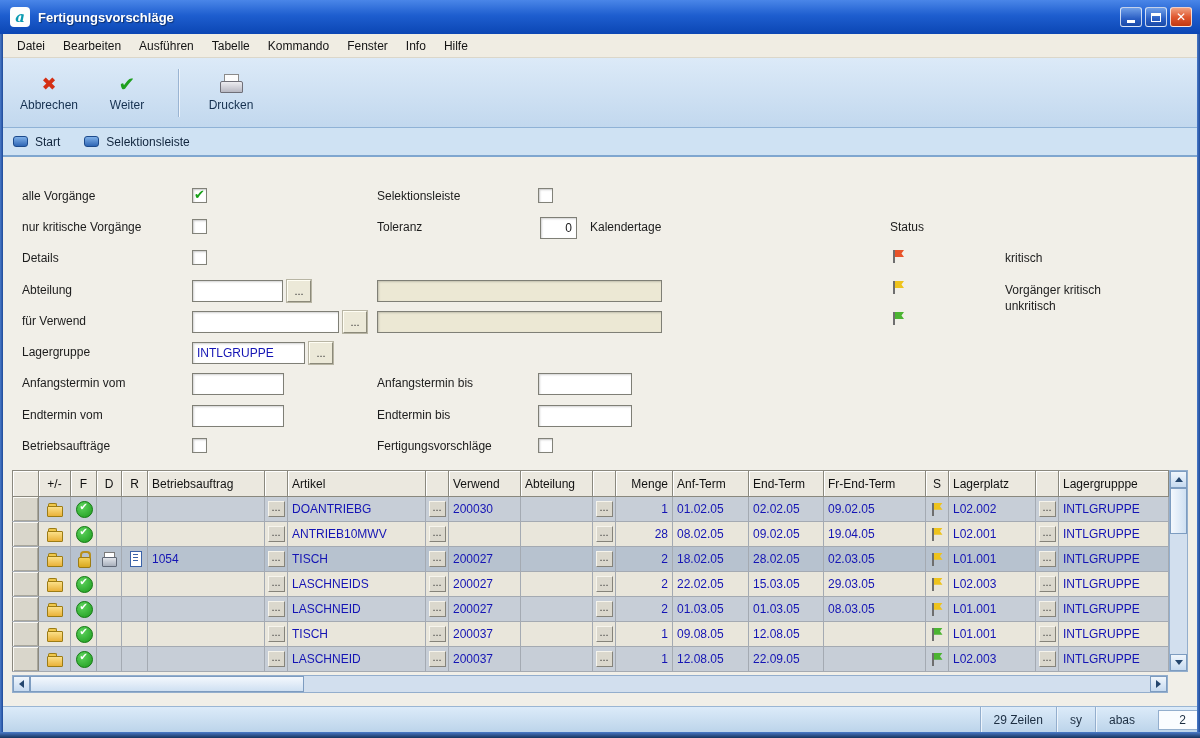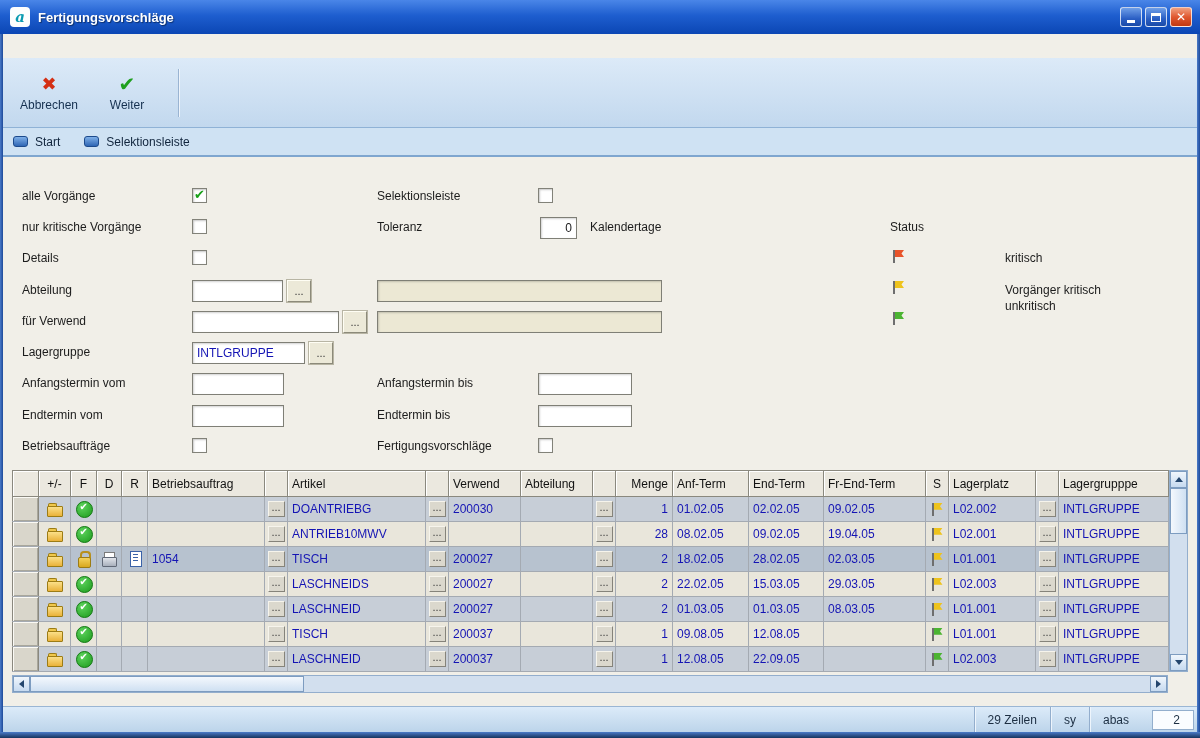--- a/index.html
+++ b/index.html
@@ -147,21 +147,21 @@
   .hscroll { position:absolute; left:12px; top:675px; width:1156px; height:18px;
     background:#d2dfee; border:1px solid #93aecd; z-index:5; }
   .hscroll .arrow { position:absolute; top:0; width:17px; height:16px; }
   .arrow.left { left:0; } .arrow.right { right:0; }
   .hthumb { position:absolute; left:17px; top:0; width:274px; height:16px;
     background:linear-gradient(180deg,#f4f8fd,#cfe0f2); border:1px solid #7d9cc0; }
 
   
   .statusbar { position:absolute; left:0; right:0; top:706px; height:26px;
     background:linear-gradient(180deg,#dcebf9,#bcd4ea); border-top:1px solid #9ab6d4;
-    display:flex; align-items:center; justify-content:flex-end; z-index:10; padding-right:6px; }
+    display:flex; align-items:center; justify-content:flex-end; z-index:10; }
   .sb-cell { height:100%; display:flex; align-items:center; padding:0 13px;
     border-left:1px solid #93aecd; box-shadow:inset 1px 0 0 #eef5fc; color:#1c2e42; }
   .sb-cell.box { height:20px; background:#fafcff; border:1px solid #93aecd; box-shadow:none;
     margin-left:10px; min-width:42px; justify-content:flex-end; }
   .bottom-edge { position:absolute; left:0; right:0; bottom:0; height:6px;
     background:linear-gradient(180deg,#4a7ac8,#16345e); z-index:70; }
 </style>
 </head>
 <body>
 
@@ -176,31 +176,45 @@
         <span class="min-glyph"></span>
       </span>
     <span class="winbtn max">
         <span class="max-glyph"></span>
       </span>
     <span class="winbtn close">
         <span class="close-glyph"></span>
       </span>
   </div>
 
+  <div class="menubar">
+    <span class="menu-item">Datei</span>
+    <span class="menu-item">Bearbeiten</span>
+    <span class="menu-item">Ausführen</span>
+    <span class="menu-item">Tabelle</span>
+    <span class="menu-item">Kommando</span>
+    <span class="menu-item">Fenster</span>
+    <span class="menu-item">Info</span>
+    <span class="menu-item">Hilfe</span>
+  </div>
 
   <div class="toolbar">
     <div class="tool-btn">
       <span class="x-glyph"></span>
       <span class="tool-label">Abbrechen</span>
     </div>
     <div class="tool-btn">
       <span class="check-glyph"></span>
       <span class="tool-label">Weiter</span>
     </div>
     <div class="tb-sep"></div>
+    <div class="tool-btn">
+      <span class="printer-glyph"></span>
+      <span class="tool-label">Drucken</span>
+    </div>
   </div>
 
   <div class="breadcrumb">
     <span class="crumb">
       <span class="crumb-icon"></span>
       <span>Start</span>
     </span>
     <span class="crumb">
       <span class="crumb-icon"></span>
       <span>Selektionsleiste</span>

